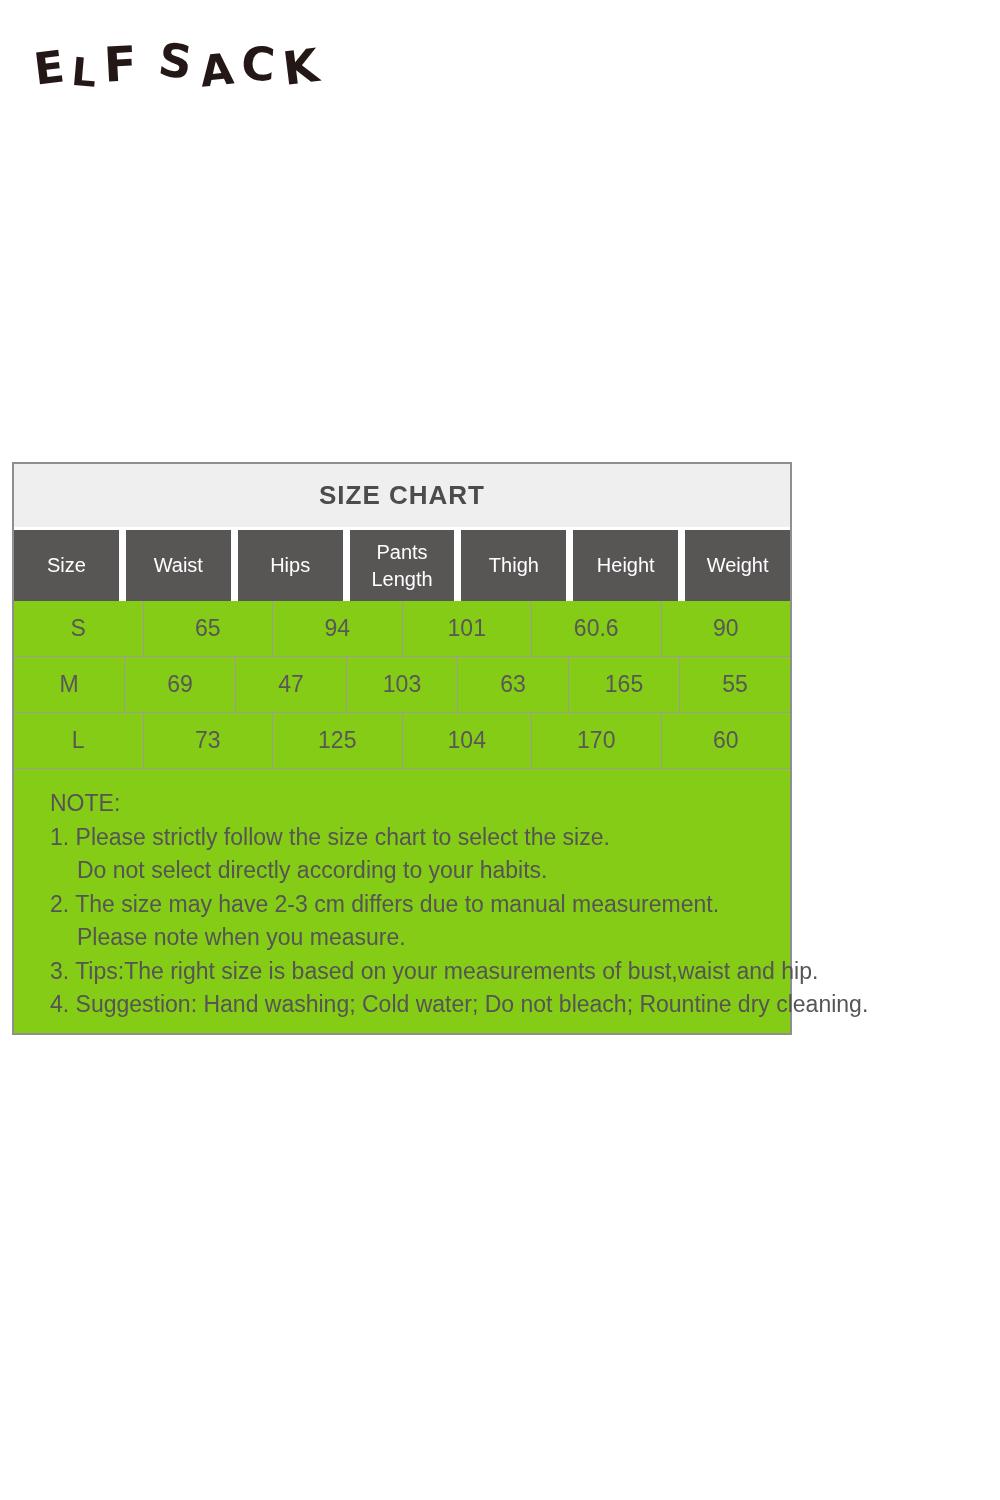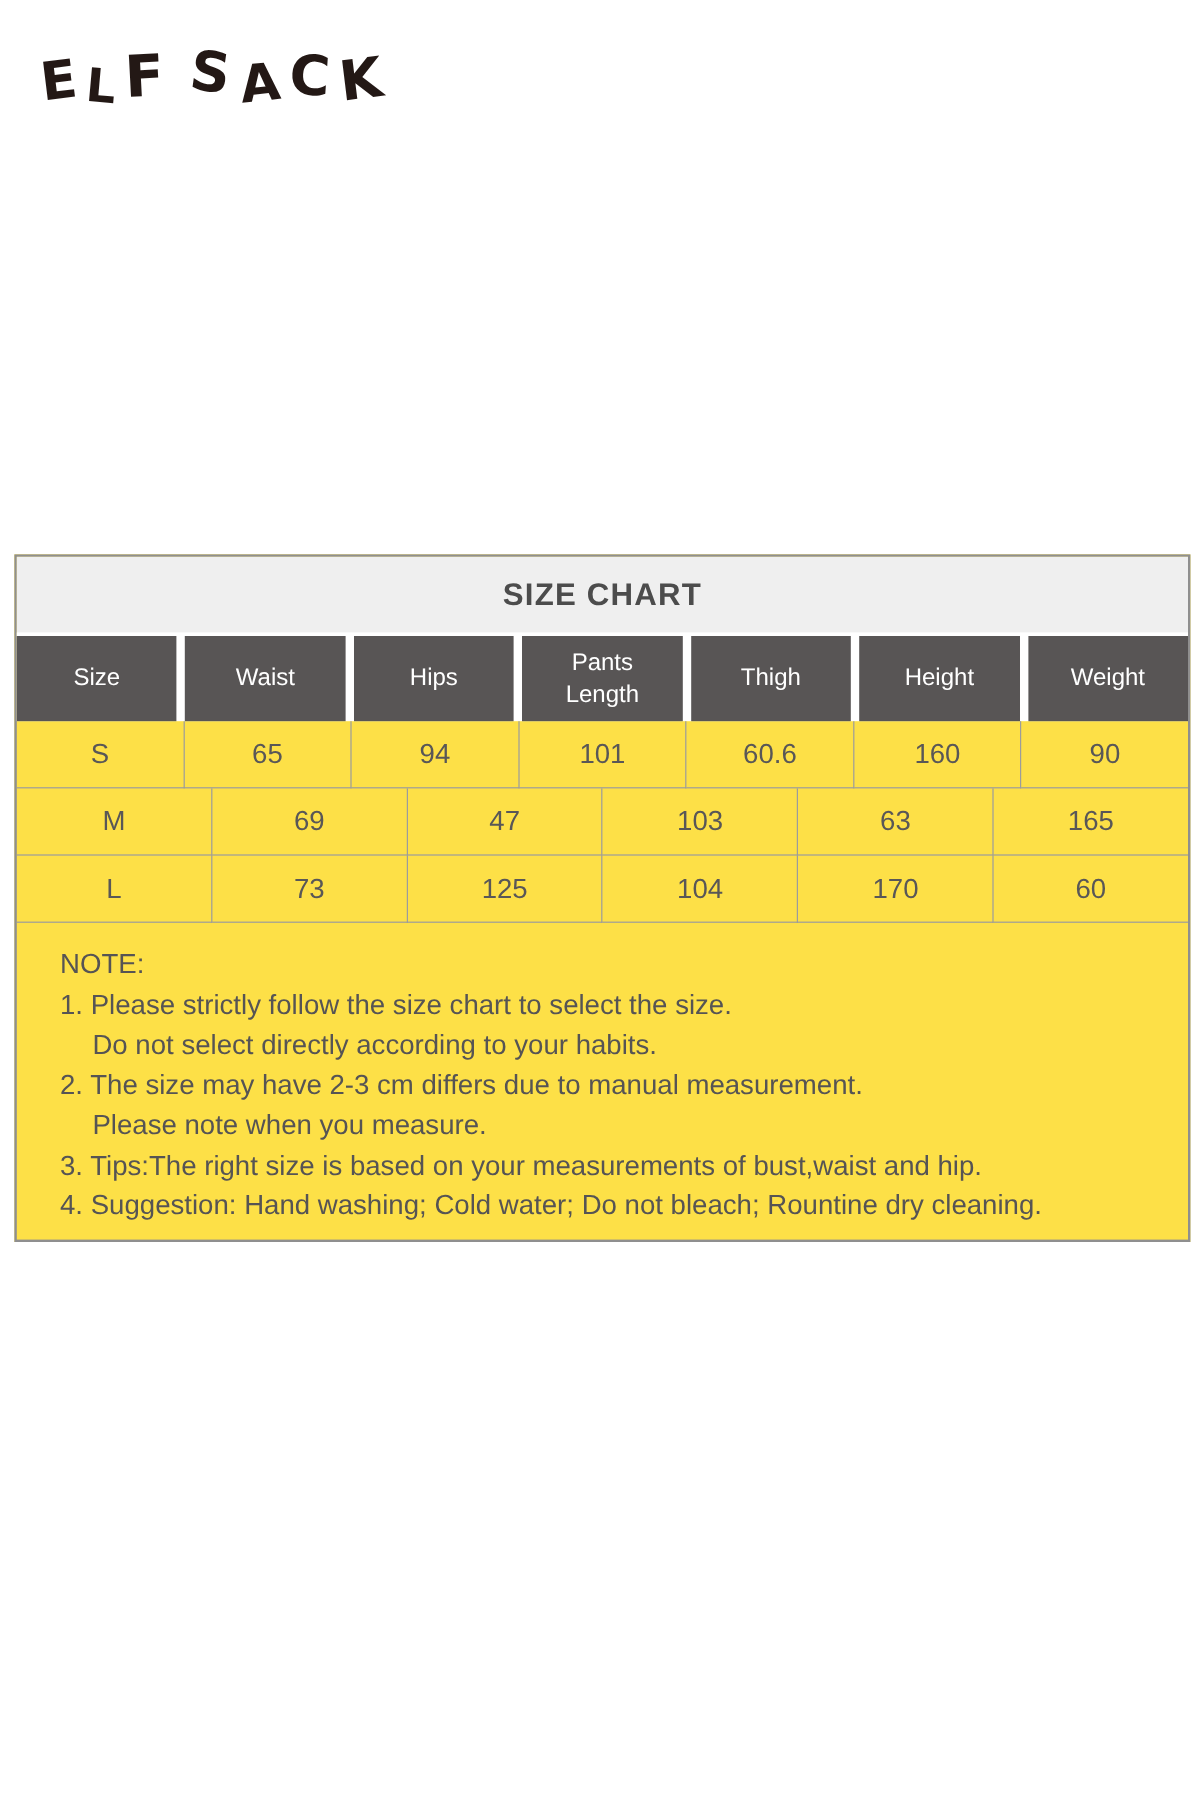--- a/index.html
+++ b/index.html
@@ -23,23 +23,23 @@
   .logo span:nth-child(1) { font-size: 44px; transform: rotate(-7deg); }
   .logo span:nth-child(2) { font-size: 39px; transform: rotate(5deg) translateY(3px); margin-left: 2px; }
   .logo span:nth-child(3) { font-size: 48px; transform: rotate(-3deg) translateY(-2px); margin-left: 2px; }
   .logo span:nth-child(4) { font-size: 46px; transform: rotate(8deg) translateY(-6px); margin-left: 16px; }
   .logo span:nth-child(5) { font-size: 43px; transform: rotate(-6deg) translateY(2px); margin-left: 3px; }
   .logo span:nth-child(6) { font-size: 46px; transform: rotate(4deg) translateY(-3px); margin-left: 2px; }
   .logo span:nth-child(7) { font-size: 46px; transform: rotate(-7deg); margin-left: 3px; }
 
   
   .size-chart {
-    position: absolute; left: 12px; top: 462px; width: 980px;
+    position: absolute; left: 12px; top: 462px; width: 780px;
     border: 2px solid #8f8f8f;
-    background: #fde047;
+    background: #84cc16;
   }
   .title-row {
     height: 66px; background: #efefef;
     display: flex; align-items: center; justify-content: center;
     border-bottom: 3px solid #ffffff;
   }
   .title-row .title {
     font-size: 26px; font-weight: bold; color: #4c4c4c; letter-spacing: 1px;
   }
   .header-row {
@@ -99,31 +99,31 @@
       <div class="hcell">Height</div>
       <div class="hcell">Weight</div>
     </div>
 
     <div class="trow">
       <div class="tcell">S</div>
       <div class="tcell">65</div>
       <div class="tcell">94</div>
       <div class="tcell">101</div>
       <div class="tcell">60.6</div>
-      <div class="tcell">160</div>
       <div class="tcell">90</div>
     </div>
 
     <div class="trow">
       <div class="tcell">M</div>
       <div class="tcell">69</div>
       <div class="tcell">47</div>
       <div class="tcell">103</div>
       <div class="tcell">63</div>
       <div class="tcell">165</div>
+      <div class="tcell">55</div>
     </div>
 
     <div class="trow">
       <div class="tcell">L</div>
       <div class="tcell">73</div>
       <div class="tcell">125</div>
       <div class="tcell">104</div>
       <div class="tcell">170</div>
       <div class="tcell">60</div>
     </div>

